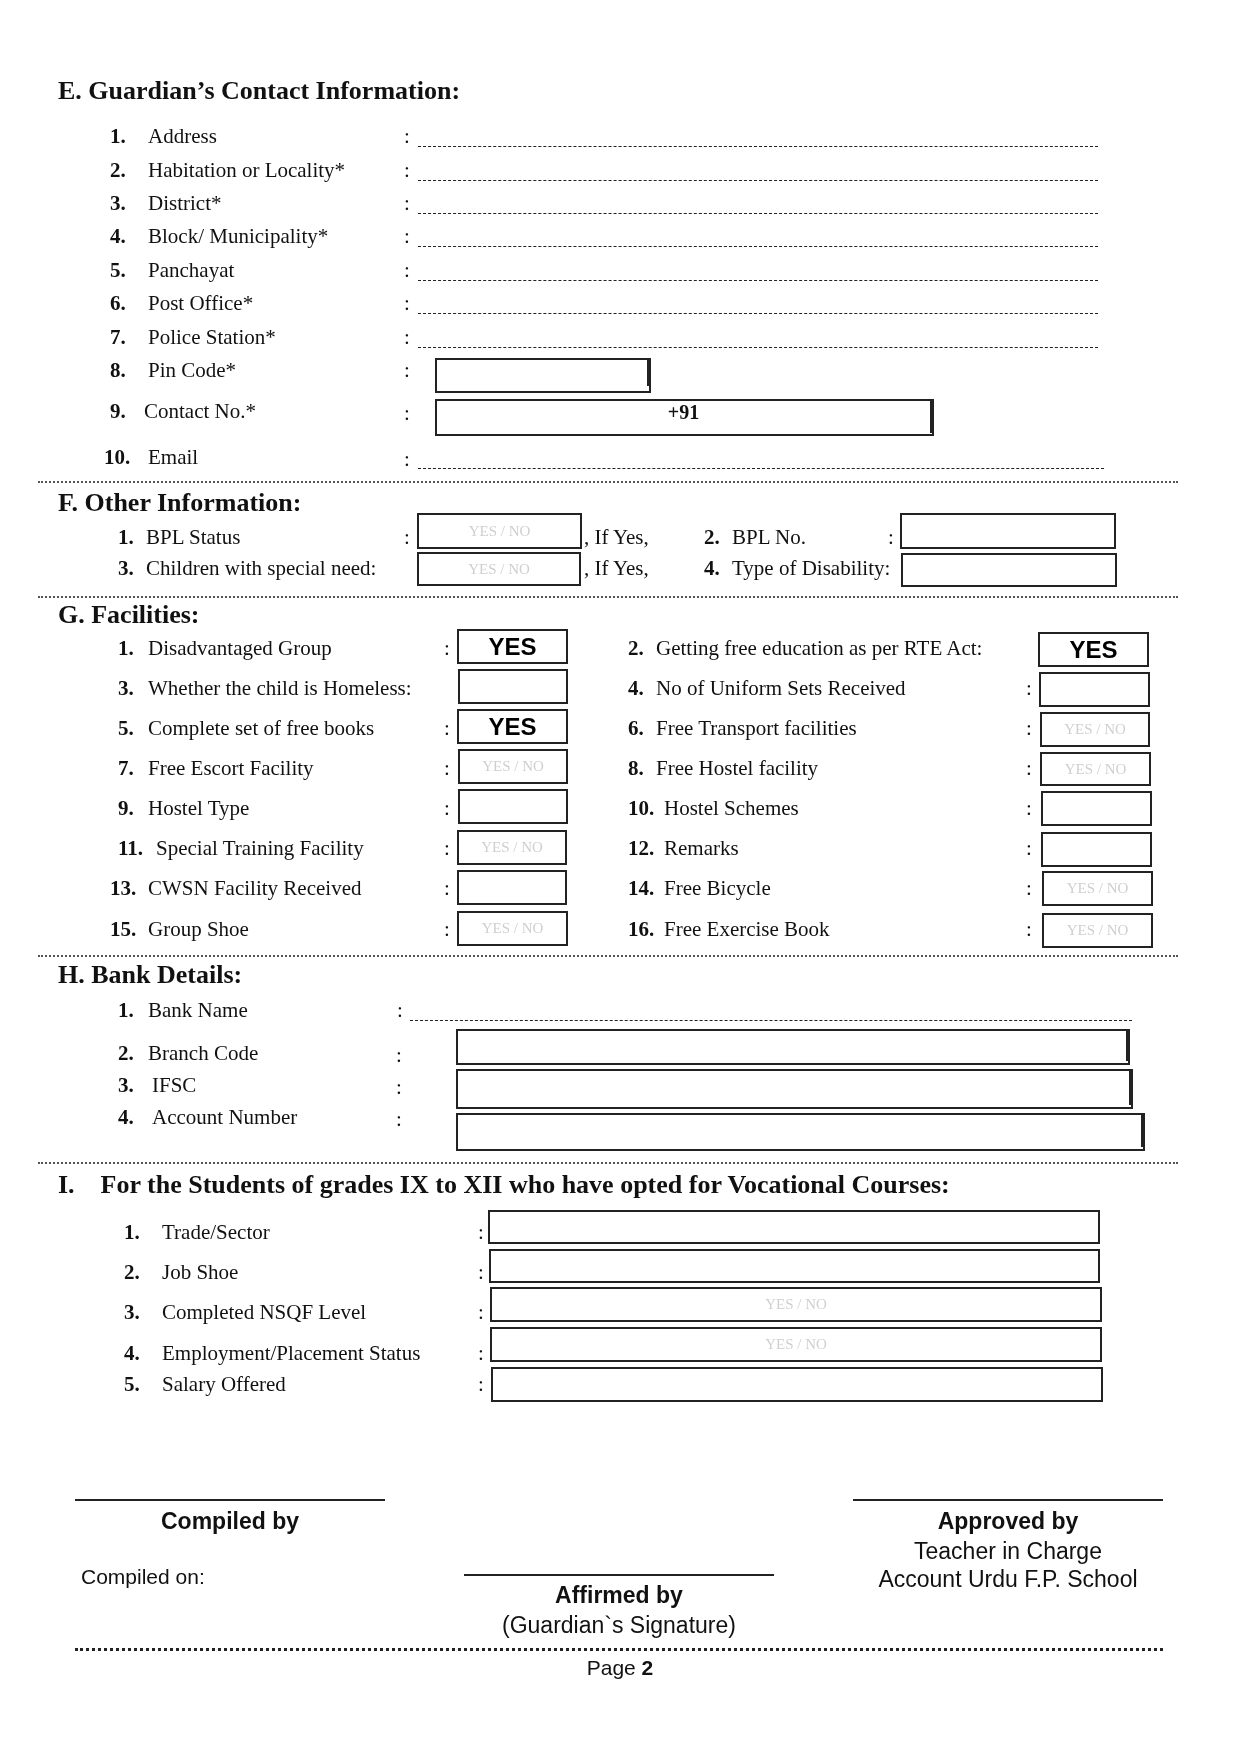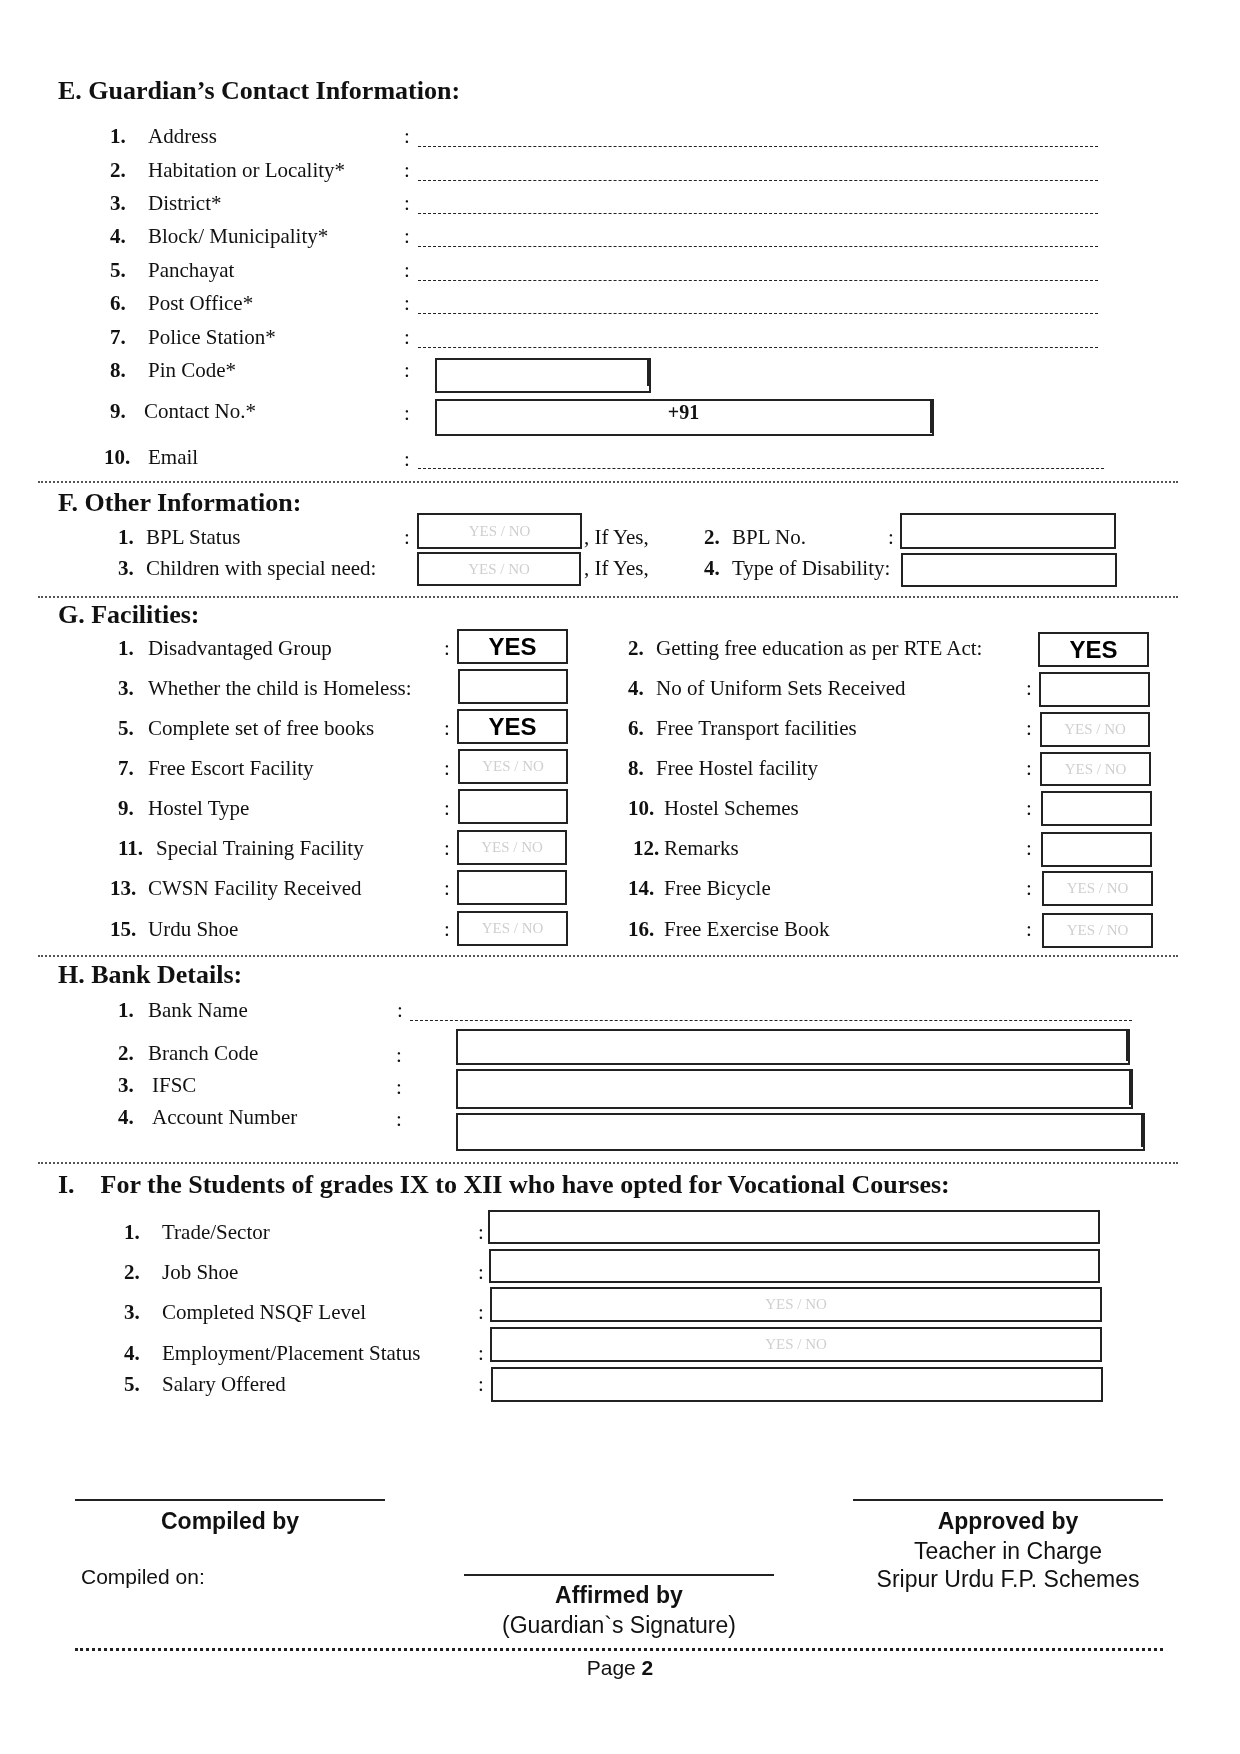--- a/index.html
+++ b/index.html
@@ -165,21 +165,21 @@
   <div class="abs box" style="left:457px; top:830px; width:110px; height:35px;">
       <span class="hint">YES / NO</span>
     </div>
 </div>
 <div>
   <div class="abs lbl" style="left:110px; top:876px;"><span class="num" style="width:38px;">13.</span><span>CWSN Facility Received</span></div>
   <div class="abs colon" style="left:444px; top:876px;">:</div>
   <div class="abs box" style="left:457px; top:870px; width:110px; height:35px;"></div>
 </div>
 <div>
-  <div class="abs lbl" style="left:110px; top:917px;"><span class="num" style="width:38px;">15.</span><span>Urdu Shoe</span></div>
+  <div class="abs lbl" style="left:110px; top:917px;"><span class="num" style="width:38px;">15.</span><span>Group Shoe</span></div>
   <div class="abs colon" style="left:444px; top:917px;">:</div>
   <div class="abs box" style="left:457px; top:911px; width:111px; height:35px;">
       <span class="hint">YES / NO</span>
     </div>
 </div>
 
 <div>
   <div class="abs lbl" style="left:628px; top:636px;"><span class="num" style="width:28px;">2.</span><span>Getting free education as per RTE Act:</span></div>
   <div class="abs box" style="left:1038px; top:632px; width:111px; height:35px;">
       <span class="val">YES</span>
@@ -203,21 +203,21 @@
   <div class="abs box" style="left:1040px; top:752px; width:111px; height:34px;">
       <span class="hint">YES / NO</span>
     </div>
 </div>
 <div>
   <div class="abs lbl" style="left:628px; top:796px;"><span class="num" style="width:36px;">10.</span><span>Hostel Schemes</span></div>
   <div class="abs colon" style="left:1026px; top:796px;">:</div>
   <div class="abs box" style="left:1041px; top:791px; width:111px; height:35px;"></div>
 </div>
 <div>
-  <div class="abs lbl" style="left:628px; top:836px;"><span class="num" style="width:36px;text-align:center;">12.</span><span>Remarks</span></div>
+  <div class="abs lbl" style="left:628px; top:836px;"><span class="num" style="width:36px;">12.</span><span>Remarks</span></div>
   <div class="abs colon" style="left:1026px; top:836px;">:</div>
   <div class="abs box" style="left:1041px; top:832px; width:111px; height:35px;"></div>
 </div>
 <div>
   <div class="abs lbl" style="left:628px; top:876px;"><span class="num" style="width:36px;">14.</span><span>Free Bicycle</span></div>
   <div class="abs colon" style="left:1026px; top:876px;">:</div>
   <div class="abs box" style="left:1042px; top:871px; width:111px; height:35px;">
       <span class="hint">YES / NO</span>
     </div>
 </div>
@@ -345,19 +345,19 @@
 <div class="abs sans" style="left:75px; top:1508px; width:310px; text-align:center; font-weight:bold; font-size:23px;">Compiled by</div>
 <div class="abs sans" style="left:81px; top:1565px; font-size:21px;">Compiled on:</div>
 
 <div class="abs sigline" style="left:464px; top:1574px; width:310px;"></div>
 <div class="abs sans" style="left:464px; top:1582px; width:310px; text-align:center; font-weight:bold; font-size:23px;">Affirmed by</div>
 <div class="abs sans" style="left:444px; top:1612px; width:350px; text-align:center; font-size:23px;">(Guardian`s Signature)</div>
 
 <div class="abs sigline" style="left:853px; top:1499px; width:310px;"></div>
 <div class="abs sans" style="left:853px; top:1508px; width:310px; text-align:center; font-weight:bold; font-size:23px;">Approved by</div>
 <div class="abs sans" style="left:853px; top:1538px; width:310px; text-align:center; font-size:23px;">Teacher in Charge</div>
-<div class="abs sans" style="left:853px; top:1566px; width:310px; text-align:center; font-size:23px;">Sripur Urdu F.P. Schemes</div>
+<div class="abs sans" style="left:853px; top:1566px; width:310px; text-align:center; font-size:23px;">Account Urdu F.P. School</div>
 
 <div class="abs" style="left:75px; top:1648px; width:1088px; border-top:3px dotted #222; height:0;"></div>
 <div class="abs sans" style="left:0; top:1656px; width:1240px; text-align:center; font-size:21px;">
   <span>Page</span>
   <span style="font-weight:bold;">2</span>
 </div>
 
 </body></html>

